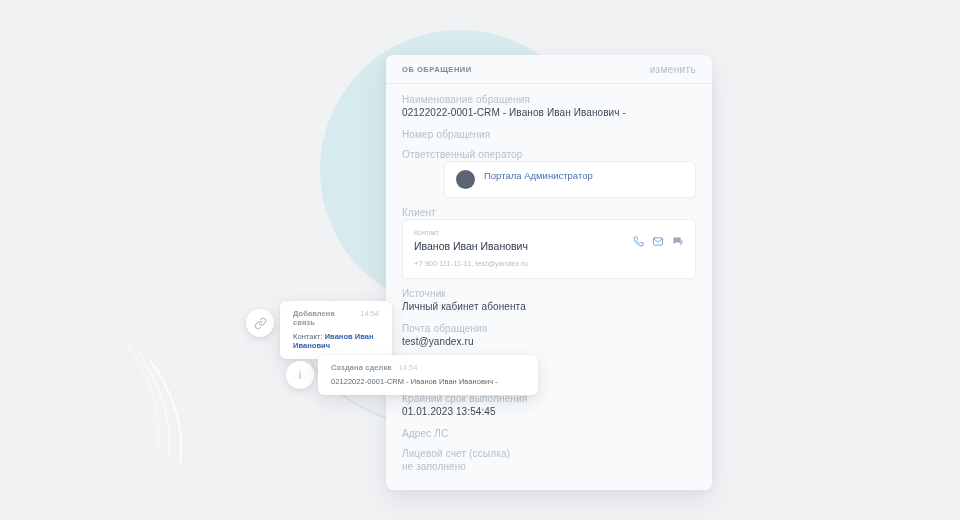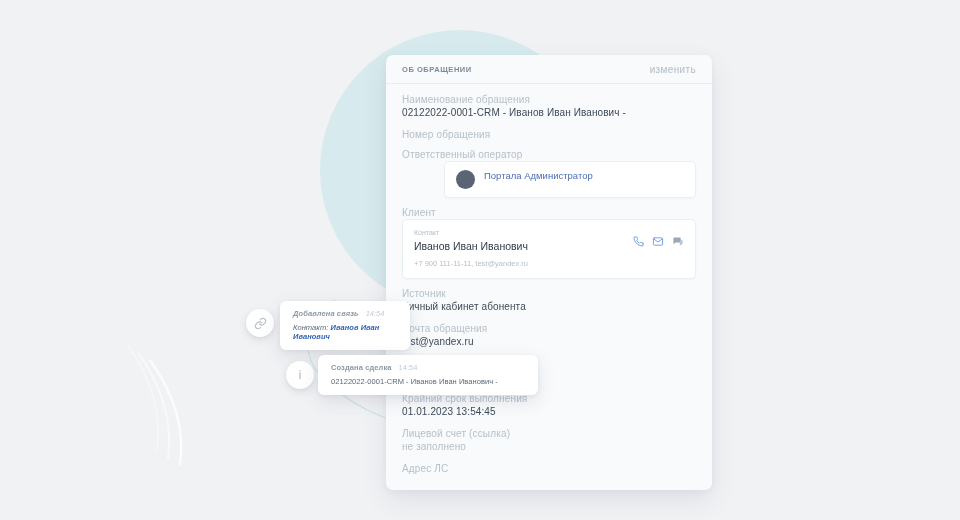--- a/index.html
+++ b/index.html
@@ -76,21 +76,21 @@
   .badge{
     position:absolute;width:28px;height:28px;border-radius:50%;background:#fff;
     box-shadow:0 3px 9px rgba(58,72,95,.12), 0 1px 3px rgba(58,72,95,.07);
     display:flex;align-items:center;justify-content:center;
   }
   .badge svg{display:block;}
   .badge .i-glyph{
     font-size:12px;color:#aab4be;font-family:"Liberation Serif",serif;line-height:1;
   }
 
-  #pop-link{left:280px;top:301px;width:130px;font-style:italic;}
+  #pop-link{left:280px;top:301px;width:112px;}
   #badge-link{left:246px;top:309px;}
   #pop-deal{left:318px;top:355px;width:220px;}
   #badge-info{left:286px;top:361px;}
 </style>
 </head>
 <body>
 
 <div class="stage">
 
   <div class="teal-circle"></div>
@@ -166,26 +166,26 @@
       </div>
       <div class="field">
         <div class="f-label">ФИО клиента в обращении</div>
         <div class="f-value">Иванов Иван Иванович</div>
       </div>
       <div class="field">
         <div class="f-label">Крайний срок выполнения</div>
         <div class="f-value">01.01.2023 13:54:45</div>
       </div>
       <div class="field">
+        <div class="f-label">Адрес ЛС</div>
+
+      </div>
+      <div class="field">
         <div class="f-label">Лицевой счет (ссылка)</div>
         <div class="f-value muted">не заполнено</div>
-      </div>
-      <div class="field">
-        <div class="f-label">Адрес ЛС</div>
-
       </div>
 
     </div>
   </div>
 
   <div class="badge" id="badge-link">
     <span>
       <svg width="13" height="13" viewBox="0 0 24 24" fill="none" stroke="#b3bdc6" stroke-width="2" stroke-linecap="round" stroke-linejoin="round">
         <path d="M10 13a5 5 0 0 0 7.5.5l3-3a5 5 0 0 0-7-7l-1.7 1.7"></path>
         <path d="M14 11a5 5 0 0 0-7.5-.5l-3 3a5 5 0 0 0 7 7L12.2 19"></path>

